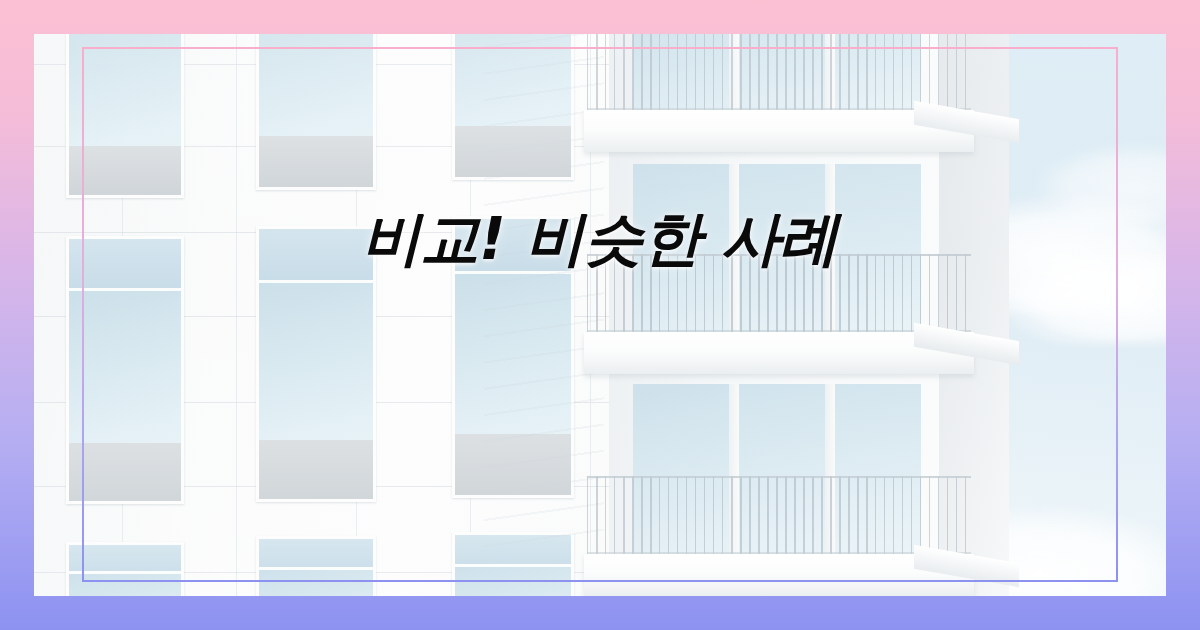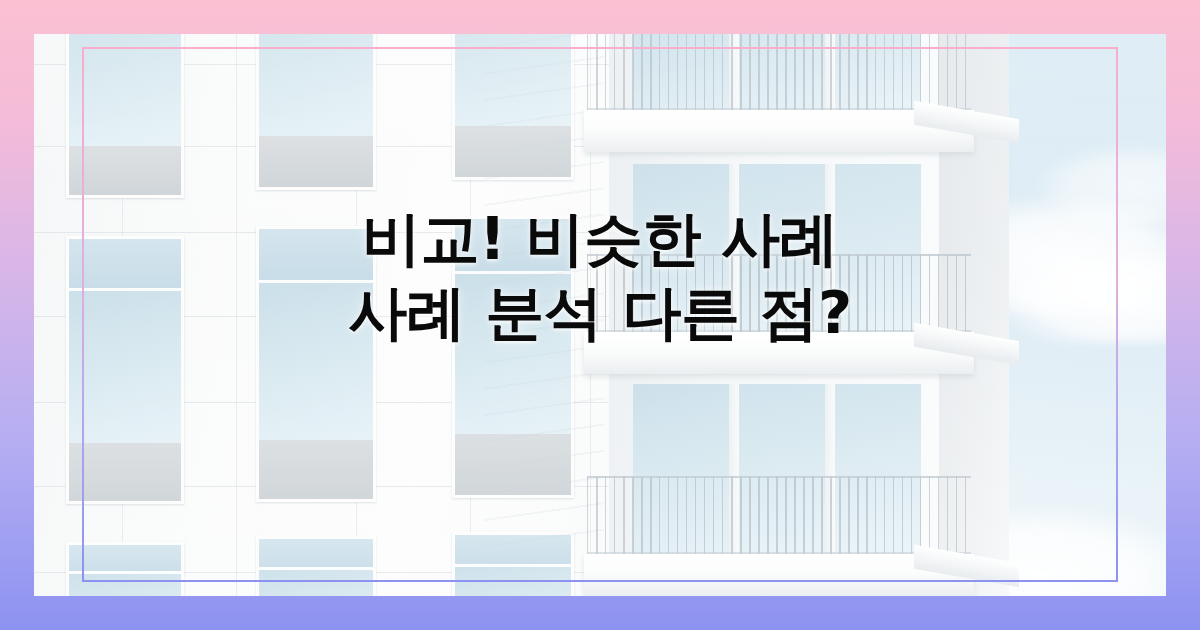--- a/index.html
+++ b/index.html
@@ -8,20 +8,21 @@
     font-family:"Liberation Sans", sans-serif;
     background:#ffffff;
   }
 
   
   #thumbnail-card {
     position:relative;
     width:1200px; height:630px;
     background:linear-gradient(180deg,#fbc0d2 0%,#f5bcd8 18%,#d9b6e8 42%,#b5aef2 70%,#8d92f1 100%);
     overflow:hidden;
+    font-style:italic;
   }
 
   
   #photo-frame {
     position:absolute;
     left:34px; top:34px;
     width:1132px; height:562px;
     overflow:hidden;
     background:#eef6fb;
   }
@@ -262,16 +263,15 @@
 
     </div>
 
     <div id="photo-wash"></div>
   </div>
 
   <div id="inner-border"></div>
 
   <div id="headline">
     <span class="line">비교! 비슷한 사례</span>
-    <span class="line">사례 분석 다른 점?</span>
   </div>
 
 </div>
 
 </body></html>

